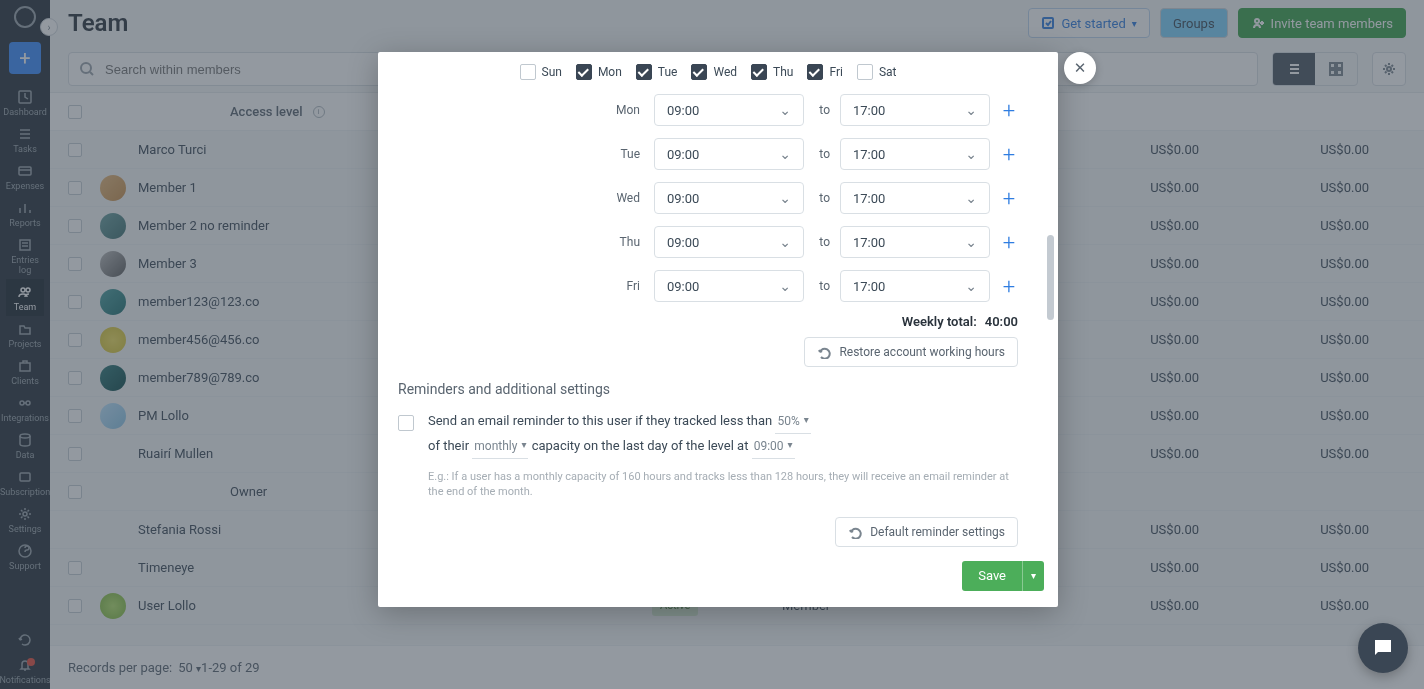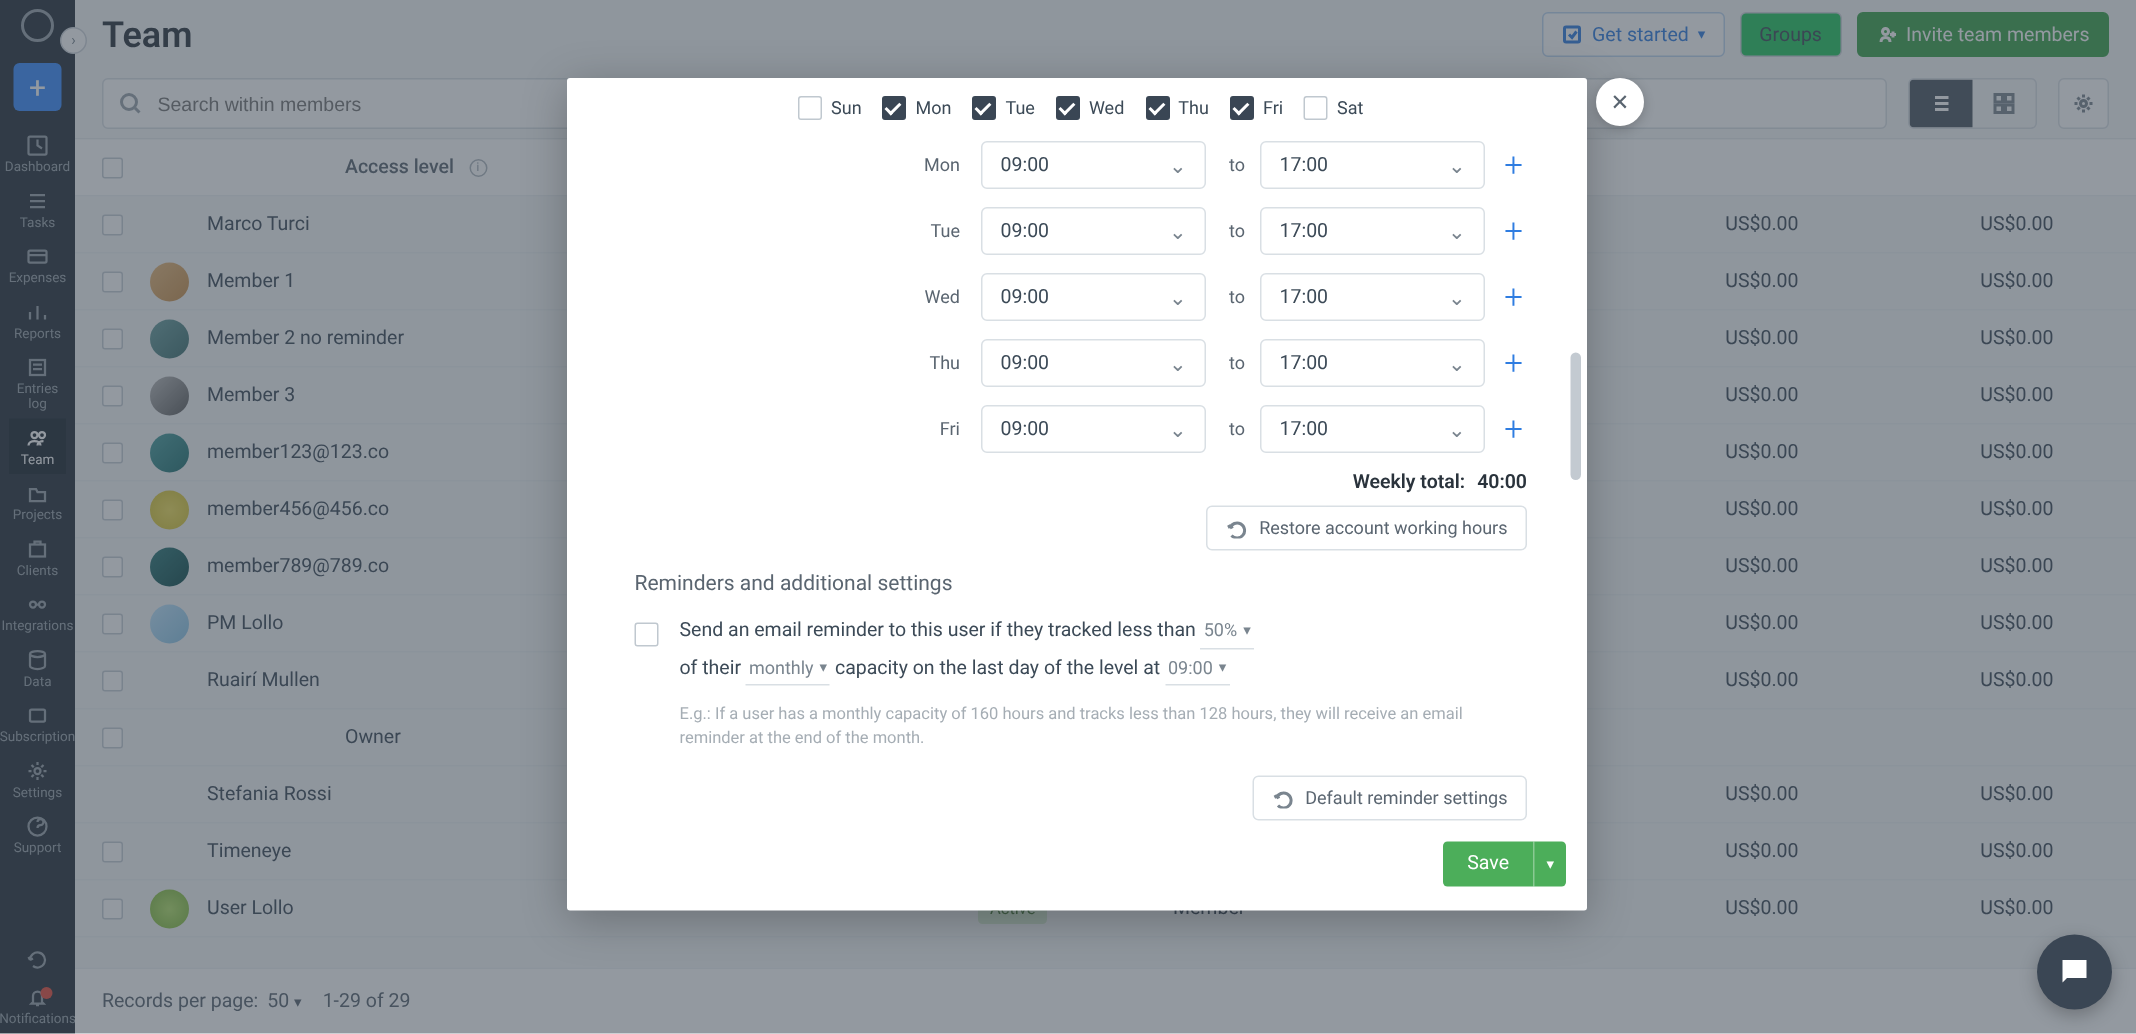--- a/index.html
+++ b/index.html
@@ -91,21 +91,21 @@
     padding: 0 18px;
     display:flex; align-items:center;
     gap:10px;
   }
   .page-title {
     font-size:24px; font-weight:600; color:#2a333c;
     flex:1;
   }
   .btn {
     height:30px; padding: 0 12px;
-    border:1px solid #d0d6dc; background:#22c55e;
+    border:1px solid #d0d6dc; background:#7dd3fc;
     border-radius:4px;
     display:inline-flex; align-items:center; gap:6px;
     font-size:13px; color:#3c4a57;
   }
   .btn-link { border-color:#bcd6f0; color:#2f7de1; background:#fff; }
   .btn-link svg { stroke:#2f7de1; }
   .btn-green {
     background:#3aa24a; border-color:#3aa24a; color:#fff;
   }
   .btn-green svg { stroke:#fff; }
@@ -170,21 +170,21 @@
   }
   .status-pill.active { display:inline-flex; background:#d6ecd0; color:#4b7b3a; }
   .gm-badge {
     display:inline-flex; align-items:center; justify-content:center;
     height:16px; padding:0 5px; border-radius:3px; background:#3aa24a; color:#fff; font-size:10px; font-weight:600;
     margin-left:8px;
   }
 
   .table-footer {
     height:44px; padding:0 18px;
-    display:flex; align-items:center; gap:14px;
+    display:flex; align-items:center; 
     font-size:13px; color:#5a6570;
     border-top:1px solid #eef1f4;
     background:#fff;
   }
   .per-page { display:flex; align-items:center; gap:6px; }
 
   
   .overlay {
     position:absolute; left:0; top:0; width:1424px; height:689px;
     background: rgba(58,70,82,0.55);
@@ -207,21 +207,21 @@
     width:32px; height:32px;
     background:#fff; border-radius:50%;
     box-shadow: 0 2px 8px rgba(0,0,0,0.2);
     display:flex; align-items:center; justify-content:center;
     color:#5a6570; font-size:15px;
     z-index:22;
   }
 
   .modal-inner {
     flex:1;
-    padding: 12px 40px 0 45px;
+    padding: 12px 40px 0 20px;
     overflow:hidden;
   }
   .modal-scroll-thumb {
     position:absolute;
     right:4px; top:183px;
     width:7px; height:85px;
     background:#c3cad1; border-radius:4px;
   }
 
   .days-row {
@@ -279,21 +279,21 @@
   .section-sub {
     font-size:14px; color:#5a6570; margin-bottom:12px;
   }
 
   .reminder-block {
     display:flex; gap:14px; align-items:flex-start;
     font-size:13px; color:#3c4a57; line-height:1.9;
   }
   .reminder-text { flex:1; }
   .inline-select {
-    display:inline-flex; align-items:center; gap:4px;
+    display:inline-flex; gap:4px;
     border-bottom:1px solid #d9dfe4;
     padding: 0 2px;
     color:#7a858f;
     font-size:12px;
   }
   .reminder-note {
     font-size:11px; color:#a5adb4; line-height:1.4;
     margin-top:10px;
   }
   .default-row { display:flex; justify-content:flex-end; margin-top:18px; }

